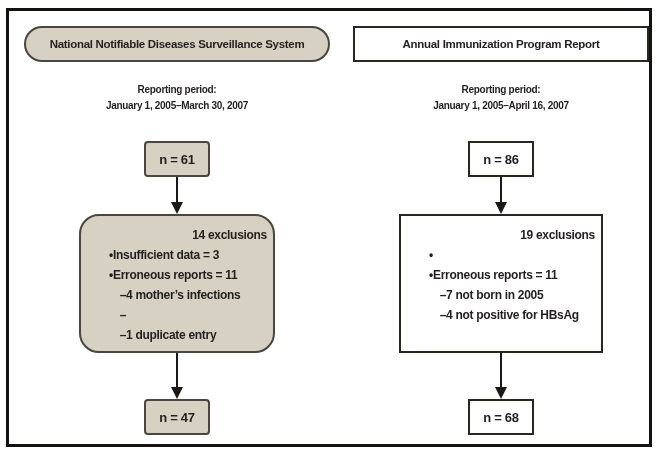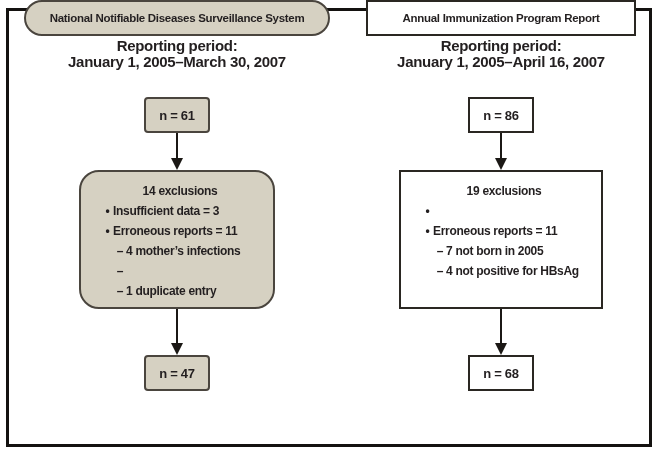--- a/index.html
+++ b/index.html
@@ -37,32 +37,33 @@
     display: flex; align-items: center; justify-content: center;
     background: #ffffff;
     border: 2px solid var(--white-box-border);
     font-weight: bold;
     letter-spacing: -0.3px;
     white-space: nowrap;
   }
   .tan { background: var(--tan-fill); border-color: var(--tan-border); }
 
   .hdr {
+    margin-top: 26px;
     height: 36px;
     font-size: 11.5px;
     padding: 14px 6px;
     justify-content: center;
   }
   .hdr.pill { width: 306px; border-radius: 18px; }
-  .hdr.rect { width: 270px; }
+  .hdr.rect { width: 296px; }
 
   .reporting {
-    margin-top: 2px;
+    margin-top: 20px;
     text-align: center;
-    font-size: 15px; font-weight: bold; letter-spacing: -0.3px;
+    font-size: 10px; font-weight: bold; letter-spacing: -0.3px;
     line-height: 16px;
   }
 
   .nbox {
     height: 36px;
     min-width: 62px;
     padding: 0 13px;
     font-size: 13px;
   }
   .nbox.pill { border-radius: 4px; }
@@ -78,21 +79,21 @@
   }
   .a1 .stem { height: 25px; }
   .a2 .stem { height: 34px; }
 
   .excl {
     width: 196px; height: 139px;
     display: block;
     padding: 9px 6px 0 12px;
     font-size: 12px; font-weight: bold; letter-spacing: -0.3px;
     line-height: 20px;
-    text-align: center;
+    text-align: right;
   }
   .excl.round { border-radius: 20px; }
   .col-right .excl { width: 204px; }
   .excl-list { list-style: none; }
   .excl-list li { display: flex; align-items: baseline; white-space: nowrap; }
   .excl-list .l1 { margin-left: 9px; }
   .excl-list .l2 { margin-left: 21px; }
   .mk { display: inline-block; flex: none; }
   .l1 .mk { width: 11px; }
   .l2 .mk { width: 12px; }

